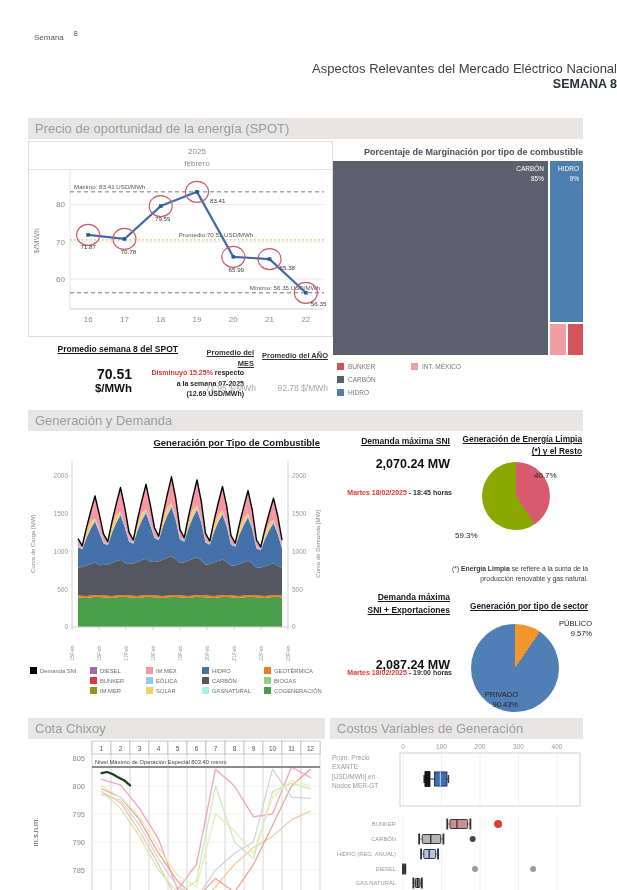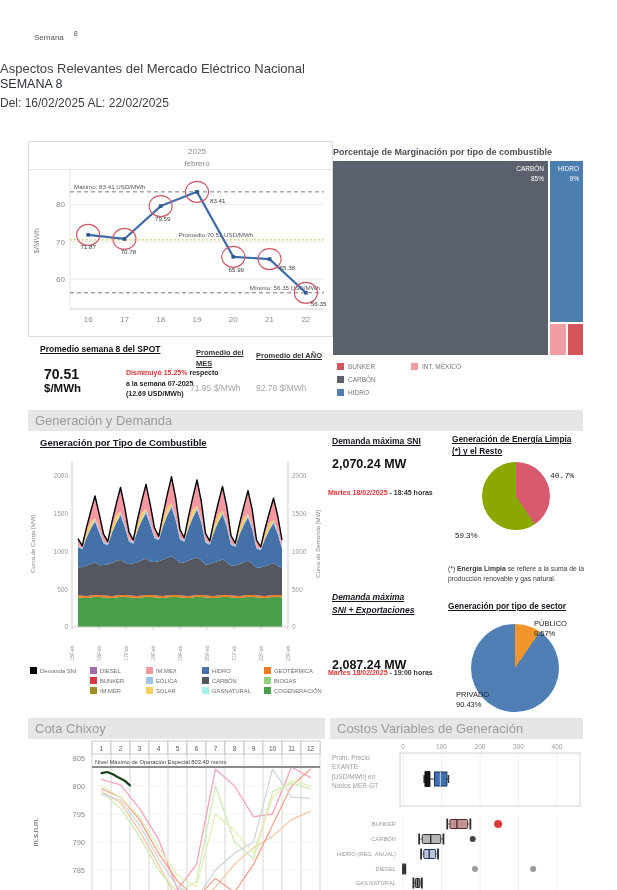--- a/index.html
+++ b/index.html
@@ -1,27 +1,27 @@
 <!DOCTYPE html>
 <html><head>
 <meta charset="utf-8">
 <style>
   html,body{margin:0;padding:0;background:#fff;}
   .page{position:relative;width:617px;height:890px;background:#fff;overflow:hidden;
         font-family:"Liberation Sans", sans-serif;color:#333;}
   .abs{position:absolute;}
-  .ctr{text-align:left;}
+  .ctr{text-align:right;}
   .b{font-weight:bold;}
   .u{text-decoration:underline;}
   .red{color:#e03535;}
   .gray{color:#a6a6a6;}
   #corner{left:34px;top:30px;font-size:8px;color:#555;}
   #corner sup{font-size:7px;margin-left:10px;}
   #page-title{left:0;top:61px;width:617px;font-size:13px;color:#3f3f3f;}
-  #page-subtitle{left:0;top:77px;width:617px;font-size:12.5px;font-weight:normal;color:#2b2f3a;}
+  #page-subtitle{left:0;top:77px;width:617px;font-size:12.5px;font-weight:bold;color:#2b2f3a;}
   #date-range{left:0;top:96px;width:617px;font-size:12px;color:#3f3f3f;}
   .secbar{background:#e8e6e5;color:#9b9b9b;font-size:13px;line-height:21px;height:21px;
           padding-left:7px;box-sizing:border-box;overflow:hidden;}
   #bar-spot{left:28px;top:118px;width:555px;}
   #bar-gen{left:28px;top:410px;width:555px;}
   #bar-cota{left:28px;top:718px;width:297px;}
   #bar-costos{left:330px;top:718px;width:253px;}
   #svg-spot{left:28px;top:141px;}
   #marg-title{left:333px;top:147px;width:250px;font-size:9px;font-weight:bold;color:#4c4f58;}
   #treemap{left:333px;top:161px;width:250px;height:194px;}
@@ -40,48 +40,48 @@
   #stat-year-value{left:256px;top:383px;width:72px;font-size:8.5px;}
   #gen-title{left:40px;top:437px;width:280px;font-size:9.5px;color:#16161f;}
   #svg-gen{left:28px;top:449px;}
   #gen-legend{left:30px;top:667px;width:298px;display:flex;font-size:5.8px;color:#6d6d6d;}
   #gen-legend .col{display:flex;flex-direction:column;gap:3px;}
   #gen-legend .item{display:flex;align-items:center;gap:3px;white-space:nowrap;}
   #dm-title{left:332px;top:436px;width:118px;font-size:8.5px;color:#15151f;}
   #dm-value{left:332px;top:457px;width:118px;font-size:12.5px;color:#111;}
   #dm-date{left:328px;top:489px;width:124px;font-size:7px;font-weight:bold;color:#333;}
   #dm-para{left:330px;top:522px;width:122px;font-size:7.2px;color:#3c3c3c;line-height:1.55;}
-  #dm2-title{left:332px;top:591px;width:118px;font-size:8.5px;color:#15151f;line-height:1.5;font-style:italic;}
+  #dm2-title{left:332px;top:591px;width:118px;font-size:8.5px;color:#15151f;line-height:1.5;}
   #dm2-value{left:332px;top:658px;width:118px;font-size:12.5px;color:#111;}
   #dm2-date{left:328px;top:669px;width:124px;font-size:7px;font-weight:bold;color:#333;}
   #lp-title{left:452px;top:433px;width:130px;font-size:8.3px;color:#15151f;line-height:1.5;}
   #pie-limpia{left:482px;top:462px;width:68px;height:68px;border-radius:50%;}
-  #lp-40{left:550px;top:471px;width:40px;font-size:8px;color:#222;font-family:Liberation Mono, monospace;}
+  #lp-40{left:534px;top:471px;width:40px;font-size:8px;color:#222;}
   #lp-59{left:455px;top:531px;width:40px;font-size:8px;color:#222;}
   #lp-legend{left:458px;top:545px;width:130px;font-size:6.3px;color:#777;display:flex;gap:22px;}
   #lp-note{left:448px;top:564px;width:140px;font-size:6.8px;color:#3a3a3a;line-height:1.5;}
   #sec-title{left:448px;top:601px;width:140px;font-size:8.3px;color:#15151f;}
   #pie-sector{left:471px;top:624px;width:88px;height:88px;border-radius:50%;}
   #ps-publico{left:534px;top:619px;width:58px;font-size:7.5px;color:#222;line-height:1.35;}
   #ps-privado{left:456px;top:690px;width:62px;font-size:7.5px;color:#222;line-height:1.35;}
   #svg-cota{left:28px;top:740px;}
   #svg-costos{left:330px;top:740px;}
   #costos-label{left:332px;top:753px;width:68px;font-size:6.5px;color:#9a9a9a;line-height:1.45;}
 </style>
 </head>
 <body>
 
 <div class="page">
 
   <div id="corner" class="abs"><span>Semana</span><sup>8</sup></div>
 
   <div id="page-title" class="abs ctr">Aspectos Relevantes del Mercado Eléctrico Nacional</div>
   <div id="page-subtitle" class="abs ctr">SEMANA 8</div>
-  <div id="date-range" class="abs ctr">Del: 16/02/2025  AL: 22/02/2025</div>
-
+
+  <div id="bar-spot" class="abs secbar">Precio de oportunidad de la energía (SPOT)</div>
 
   <svg id="svg-spot" class="abs" width="305" height="196" viewBox="0 0 305 196">
       <rect x="0.5" y="0.5" width="304" height="195" fill="none" stroke="#dcdcdc"></rect>
       <text x="169" y="13" text-anchor="middle" font-size="8" fill="#8a8a8a">2025</text>
       <text x="169" y="25" text-anchor="middle" font-size="8" fill="#8a8a8a">febrero</text>
       <line x1="1" y1="28.5" x2="304" y2="28.5" stroke="#e3e3e3"></line>
       <line x1="42" y1="28.5" x2="42" y2="168" stroke="#e3e3e3"></line>
       <line x1="42" y1="138.16216216216216" x2="296" y2="138.16216216216216" stroke="#ececec"></line>
       <text x="37" y="140.96216216216217" text-anchor="end" font-size="8" fill="#8a8a8a">60</text>
       <line x1="42" y1="100.86486486486487" x2="296" y2="100.86486486486487" stroke="#ececec"></line>

